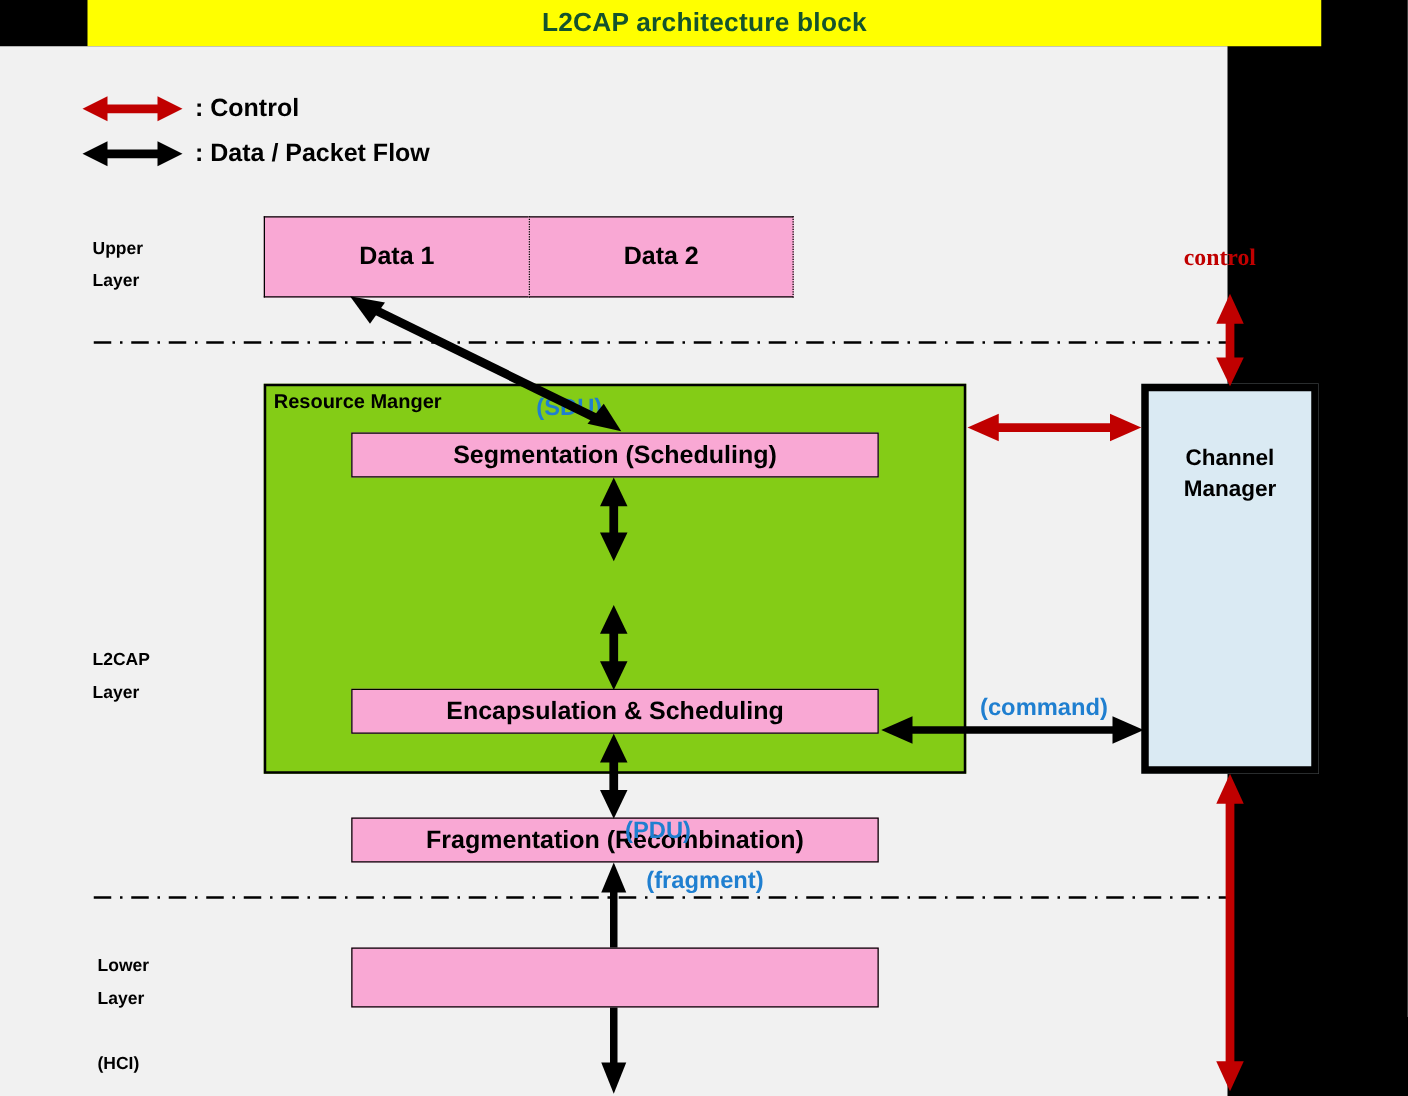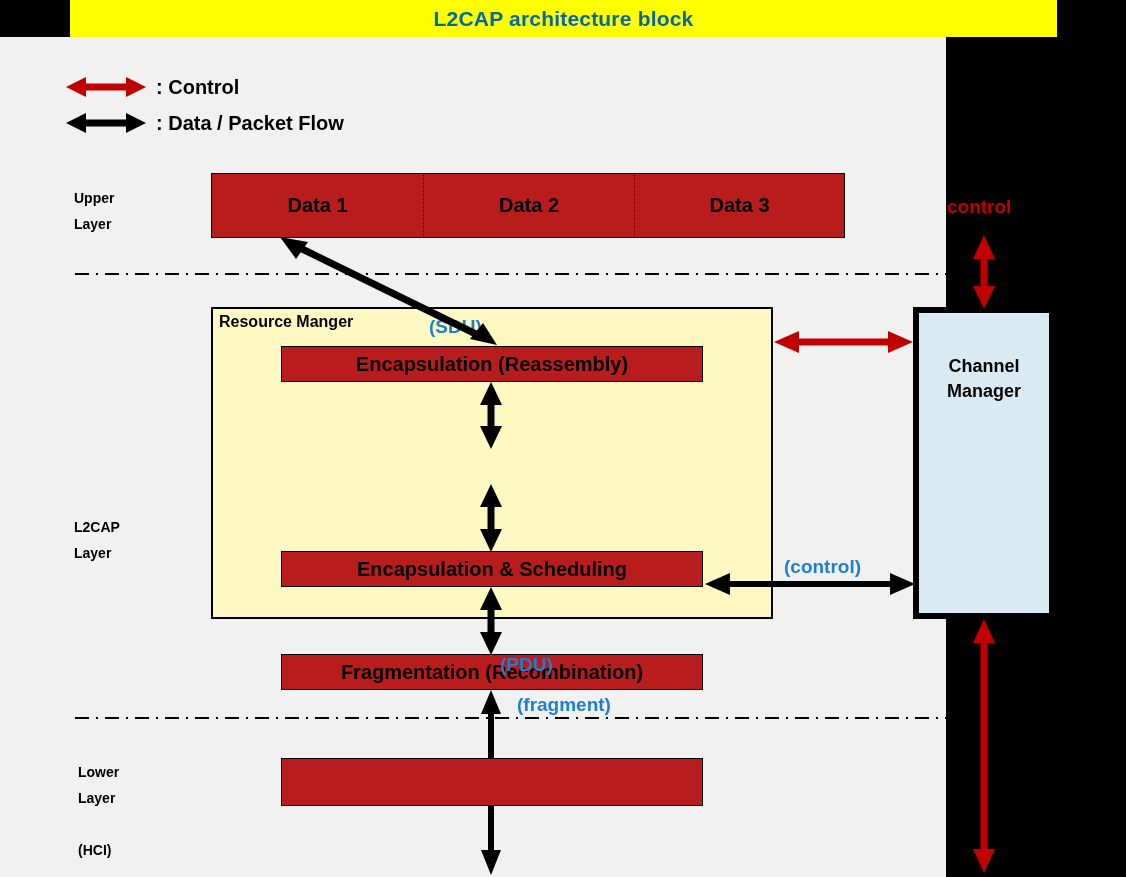--- a/index.html
+++ b/index.html
@@ -11,67 +11,68 @@
   }
   #root{position:relative;width:1126px;height:877px;overflow:hidden;background:#000;}
 
   
   #title-banner{
     position:absolute;left:70px;top:0;width:987px;height:37px;
     background:#ffff00;
     display:flex;align-items:center;justify-content:center;
   }
   #title-banner .t{
-    font-size:21px;font-weight:bold;color:#0369a1;letter-spacing:.2px;
+    font-size:21px;font-weight:bold;color:#14532d;letter-spacing:.2px;
   }
 
   
   #canvas{
     position:absolute;left:0;top:37px;width:946px;height:840px;
     background:#f1f1f1;
+    padding-left:36px;
   }
 
   
   .legend-row{position:absolute;display:flex;align-items:center;}
   .legend-label{font-size:20px;font-weight:bold;color:#000;margin-left:8px;white-space:nowrap;}
 
   
   .side-label{
     position:absolute;font-size:14px;font-weight:bold;color:#000;
     line-height:26px;white-space:pre-line;
   }
 
   
   .box{
     position:absolute;box-sizing:border-box;
-    border:2px solid #000;background:#b91c1c;
+    border:2px solid #000;background:#f9a8d4;
     display:flex;align-items:center;justify-content:center;
     font-size:20px;font-weight:bold;color:#000;
   }
   .box.thin{border-width:1px;}
   .rm-box{
     position:absolute;box-sizing:border-box;
-    border:2px solid #000;background:#fef9c3;
+    border:2px solid #000;background:#84cc16;
   }
   .rm-title{
     position:absolute;left:6px;top:4px;font-size:16px;font-weight:bold;color:#000;
   }
   .cm-box{
     position:absolute;box-sizing:border-box;
     border:6px solid #000000;background:#daeaf3;
     font-size:18px;font-weight:bold;color:#000;
     text-align:center;padding-top:16px;line-height:25px;white-space:pre-line;
   }
 
   
   .anno{
     position:absolute;font-size:19px;font-weight:bold;color:#1f7fd0;white-space:nowrap;
   }
   .anno-red{
-    position:absolute;font-size:19px;font-weight:bold;color:#c00000;white-space:nowrap;
+    position:absolute;font-size:19px;font-weight:bold;color:#c00000;white-space:nowrap;font-family:Liberation Serif, serif;
   }
 
   
   #overlay{position:absolute;left:0;top:0;width:1126px;height:840px;pointer-events:none;}
 </style>
 </head>
 <body>
 
 <div id="root">
 
@@ -107,30 +108,27 @@
 Layer
 
 (HCI)</div>
 
     <div class="box thin" style="left:211px;top:136px;width:212px;height:65px;border-right:none;">
       <span>Data 1</span>
     </div>
     <div class="box thin" style="left:423px;top:136px;width:212px;height:65px;border-left:1px dotted #000;border-right:1px dotted #000;">
       <span>Data 2</span>
     </div>
-    <div class="box thin" style="left:635px;top:136px;width:210px;height:65px;border-left:none;">
-      <span>Data 3</span>
-    </div>
 
     <div class="rm-box" style="left:211px;top:270px;width:562px;height:312px;">
       <span class="rm-title">Resource Manger</span>
     </div>
 
     <div class="box thin" style="left:281px;top:309px;width:422px;height:36px;">
-      <span>Encapsulation (Reassembly)</span>
+      <span>Segmentation (Scheduling)</span>
     </div>
     <div class="box thin" style="left:281px;top:617px;width:422px;height:36px;">
       <span>Fragmentation (Recombination)</span>
     </div>
 
     <div class="box thin" style="left:281px;top:514px;width:422px;height:36px;">
       <span>Encapsulation &amp; Scheduling</span>
     </div>
 
     <div class="box thin" style="left:281px;top:721px;width:422px;height:48px;">
@@ -139,21 +137,21 @@
 
     <div class="cm-box" style="left:913px;top:270px;width:142px;height:312px;">
       <span>Channel
 Manager</span>
     </div>
 
     <div class="anno-red" style="left:947px;top:159px;">control</div>
     <div class="anno" style="left:429px;top:279px;">(SDU)</div>
     <div class="anno" style="left:500px;top:617px;text-align:center;">(PDU)</div>
     <div class="anno" style="left:517px;top:657px;">(fragment)</div>
-    <div class="anno" style="left:784px;top:519px;">(control)</div>
+    <div class="anno" style="left:784px;top:519px;">(command)</div>
 
     <svg id="overlay" viewBox="0 0 1126 840">
 
       <line x1="75" y1="237" x2="1060" y2="237" stroke="#000" stroke-width="2" stroke-dasharray="14,7,2,7"></line>
       <line x1="75" y1="681" x2="1060" y2="681" stroke="#000" stroke-width="2" stroke-dasharray="14,7,2,7"></line>
 
       <g>
         <line x1="296" y1="209" x2="482" y2="300" stroke="#000" stroke-width="7"></line>
         <polygon points="280,200 308,205 296,222" fill="#000"></polygon>
         <polygon points="497,308 470,302 483,286" fill="#000"></polygon>

